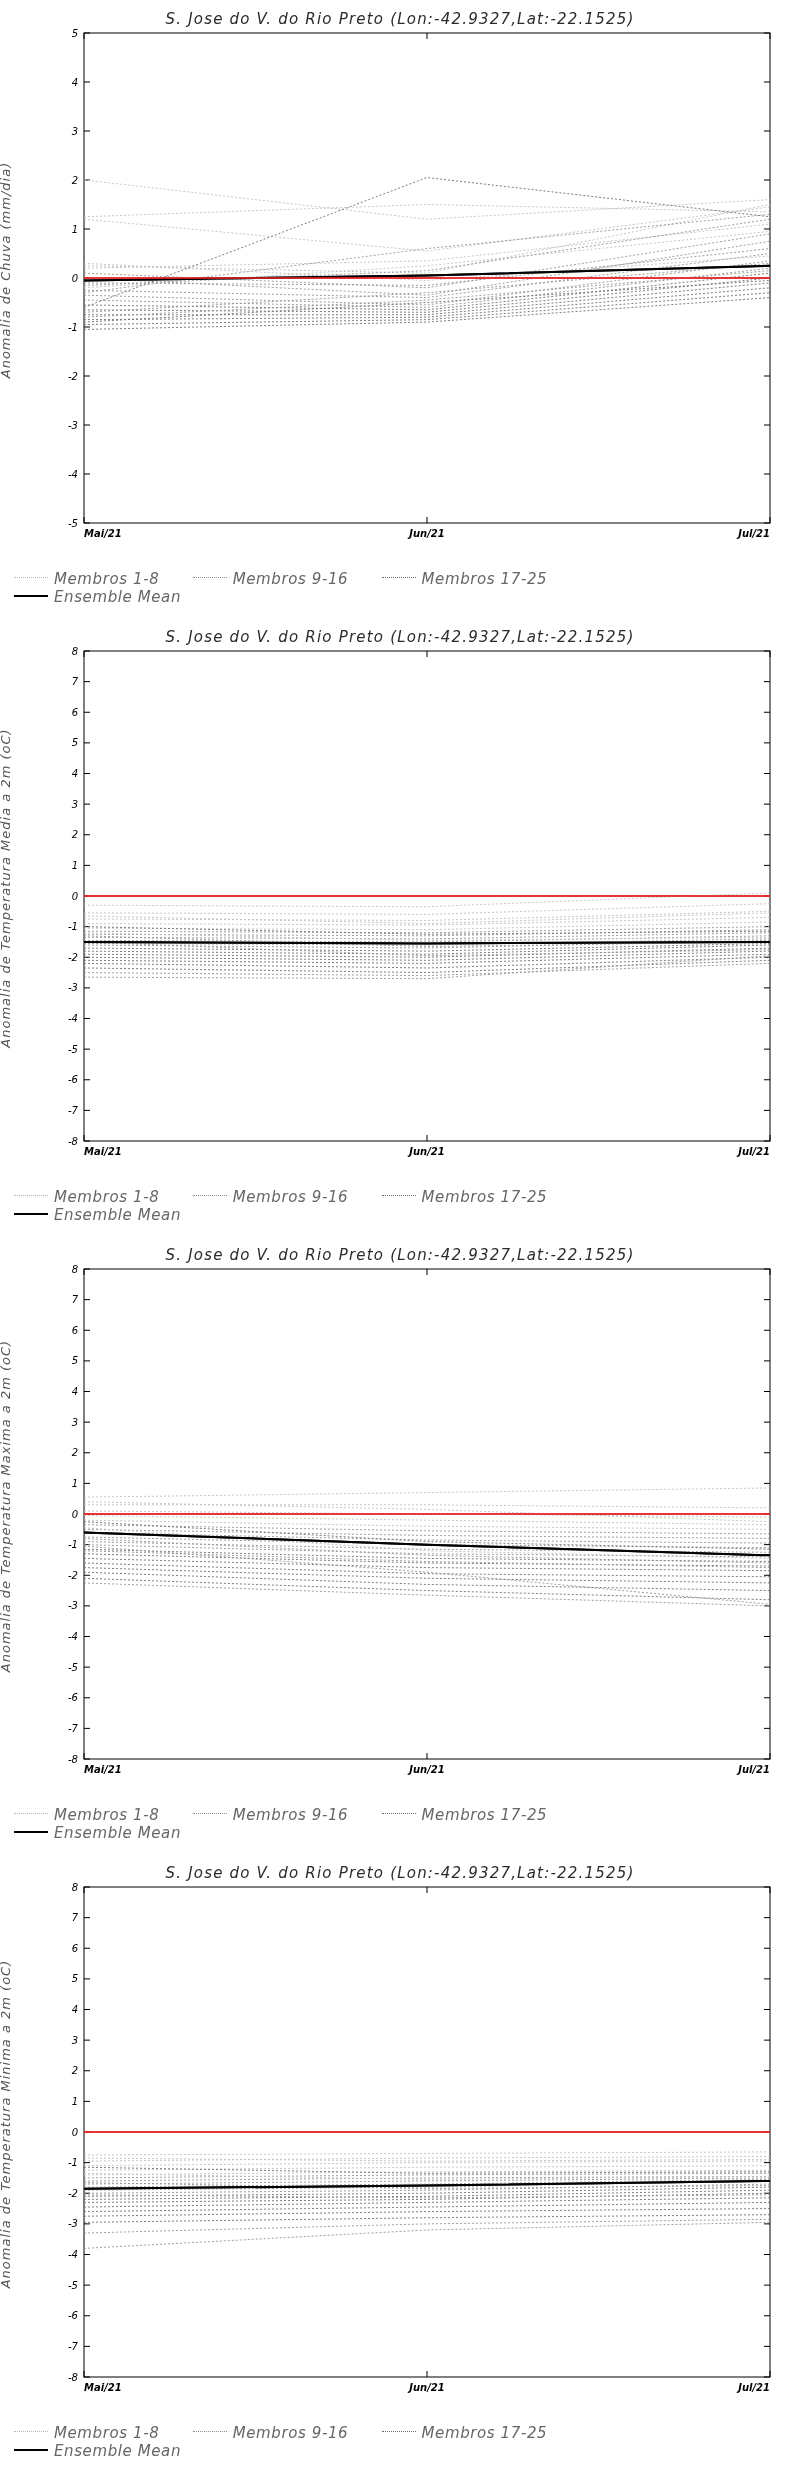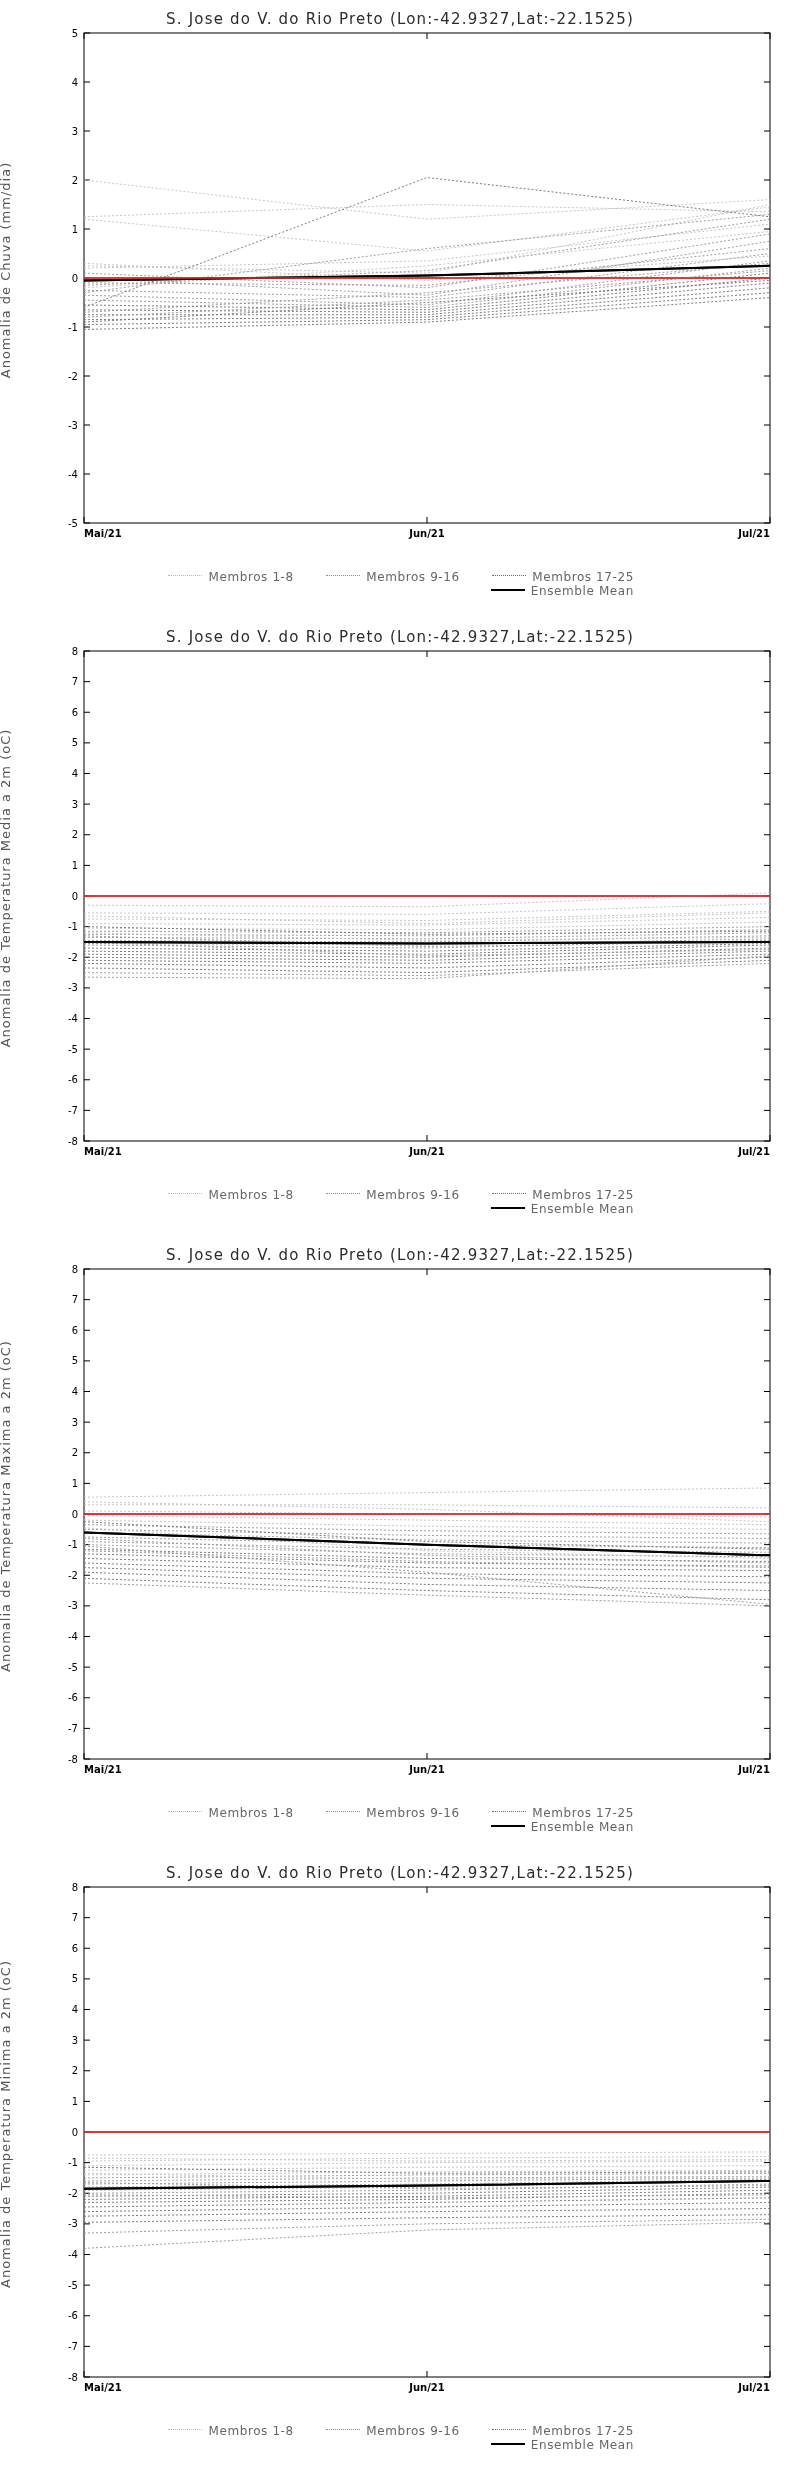--- a/index.html
+++ b/index.html
@@ -1,36 +1,36 @@
 <!DOCTYPE html>
 <html><head>
 <meta charset="utf-8">
 <style>
   html,body{margin:0;padding:0;background:#ffffff;}
   body{width:800px;height:2472px;font-family:"DejaVu Sans",sans-serif;color:#000;}
   .page{width:800px;height:2472px;position:relative;}
-  .panel{position:relative;width:800px;height:618px;}
+  .panel{position:relative;width:800px;height:618px;font-style:italic;}
   .title{
     position:absolute;left:0;top:10px;width:800px;text-align:center;
     font-size:15px;letter-spacing:1.2px;color:#2b2b2b;
     font-family:"DejaVu Sans",sans-serif;
   }
   .plotwrap{position:absolute;left:0;top:0;width:800px;height:618px;}
   .ylabel{
     position:absolute;
     left:-2px;
     top:0;
     width:540px;
     transform-origin:0 0;
     transform:rotate(-90deg) translate(-540px,0);
     text-align:center;
     font-size:13px;letter-spacing:1px;color:#555;
     font-family:"DejaVu Sans",sans-serif;
   }
-  .legend{position:absolute;left:0;width:648px;text-align:right;font-size:12px;color:#666;letter-spacing:0.6px;}
+  .legend{position:absolute;left:0;width:648px;text-align:left;font-size:15px;color:#666;letter-spacing:0.6px;}
   .legend span.item{display:inline-block;margin:0 14px;white-space:nowrap;}
   .legend i{display:inline-block;width:34px;height:0;vertical-align:middle;margin-right:6px;position:relative;top:-2px;}
   .leg1{border-top:1px dotted #b9b9b9;}
   .leg2{border-top:1px dotted #8d8d8d;}
   .leg3{border-top:1px dotted #6b6b6b;}
   .leg4{border-top:2px solid #000;}
   svg{display:block;}
   .tick-label{font-family:"DejaVu Sans",sans-serif;font-size:10px;fill:#000;}
 </style>
 </head>

